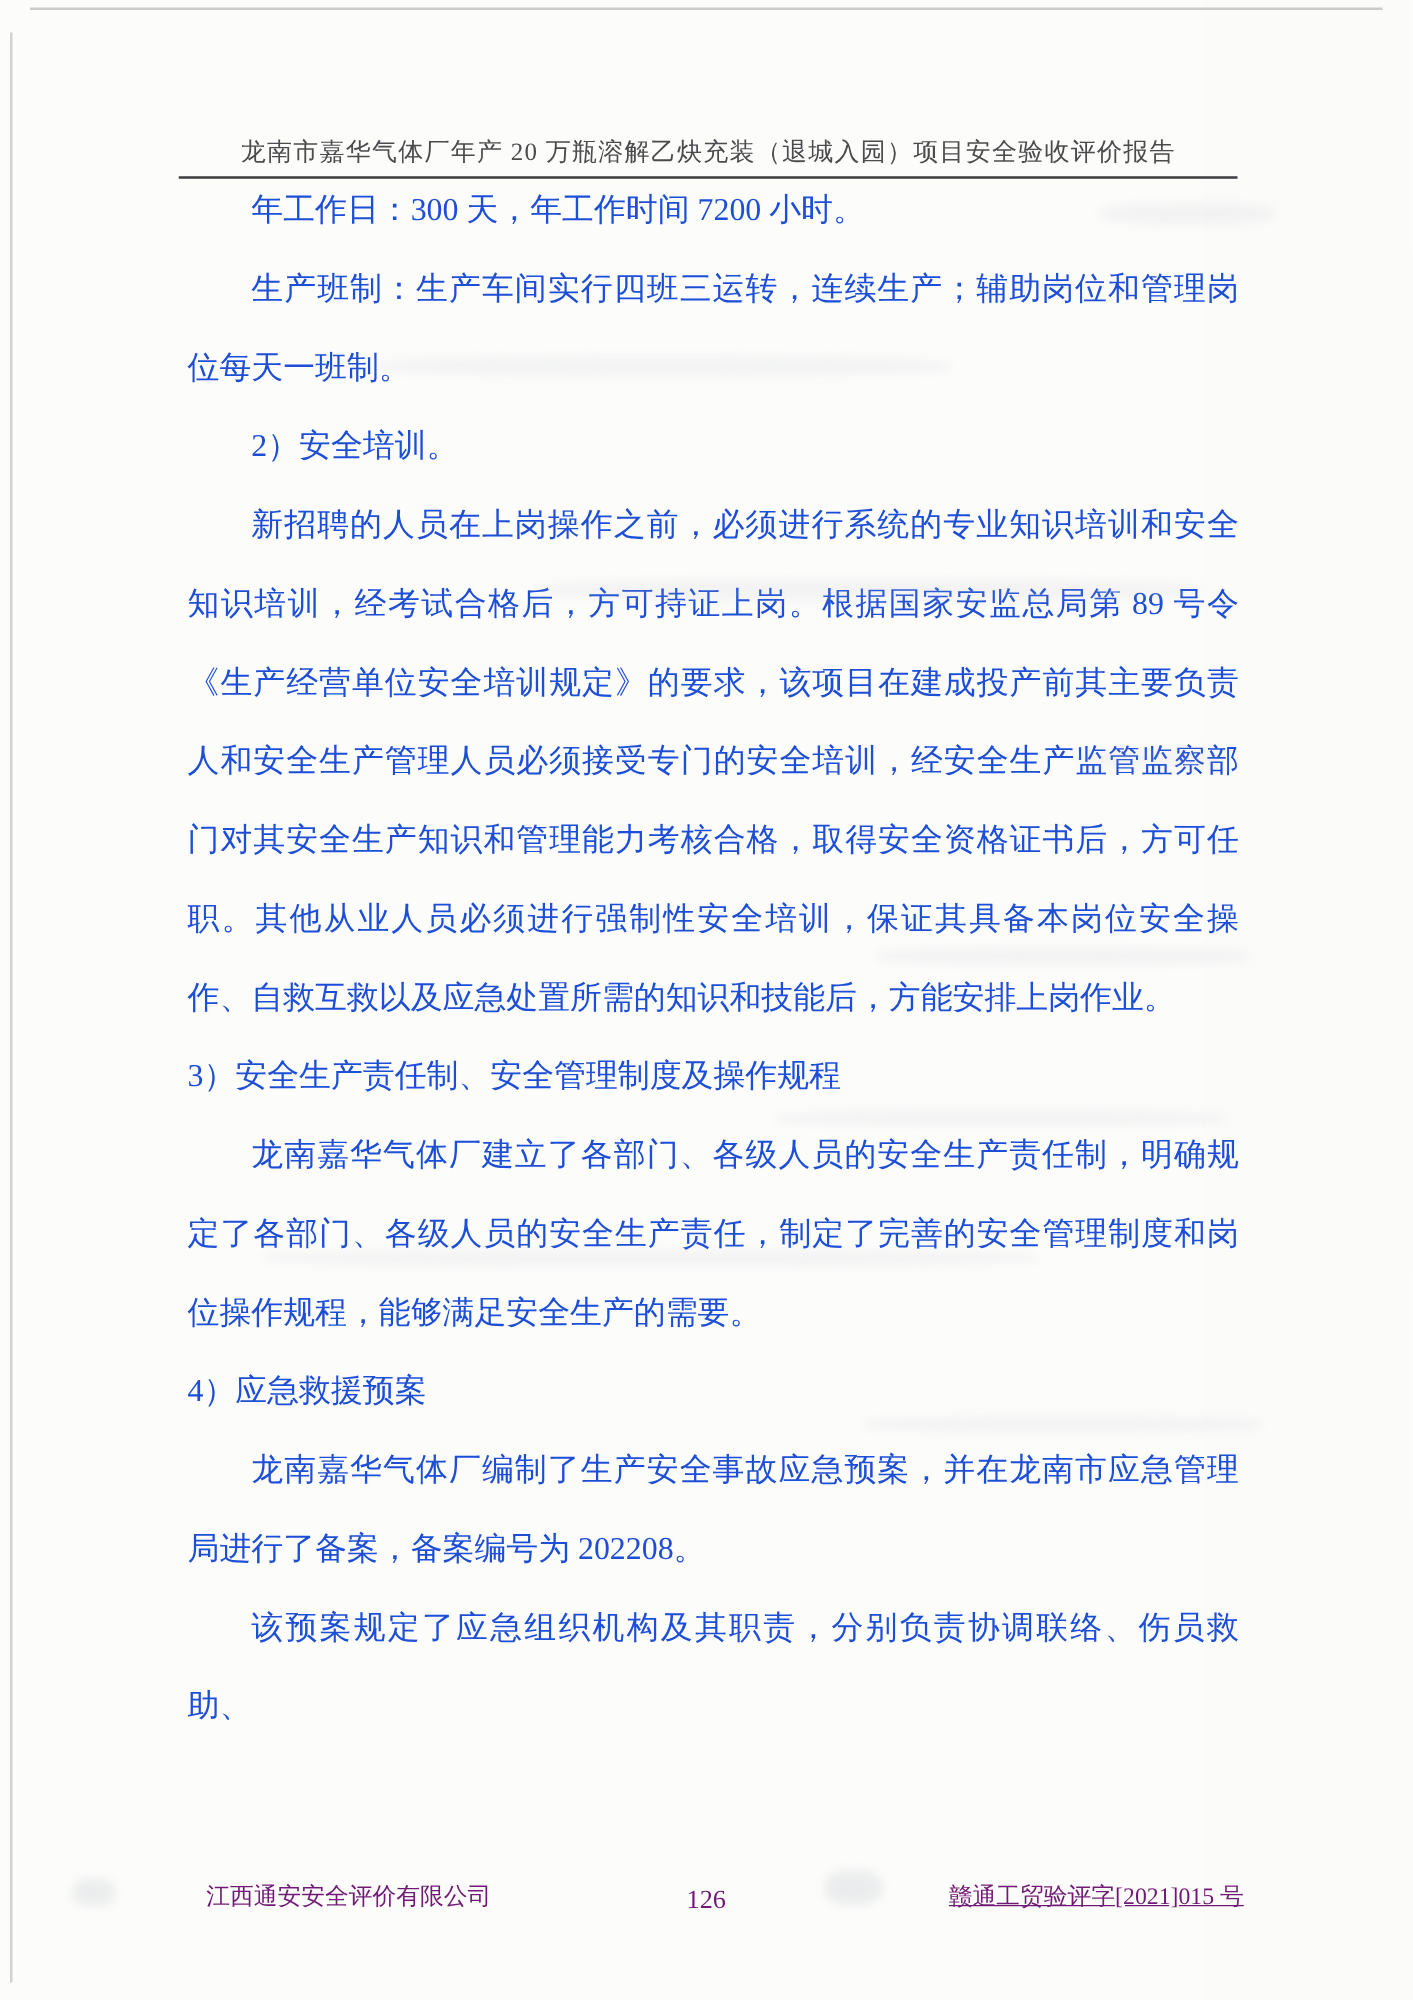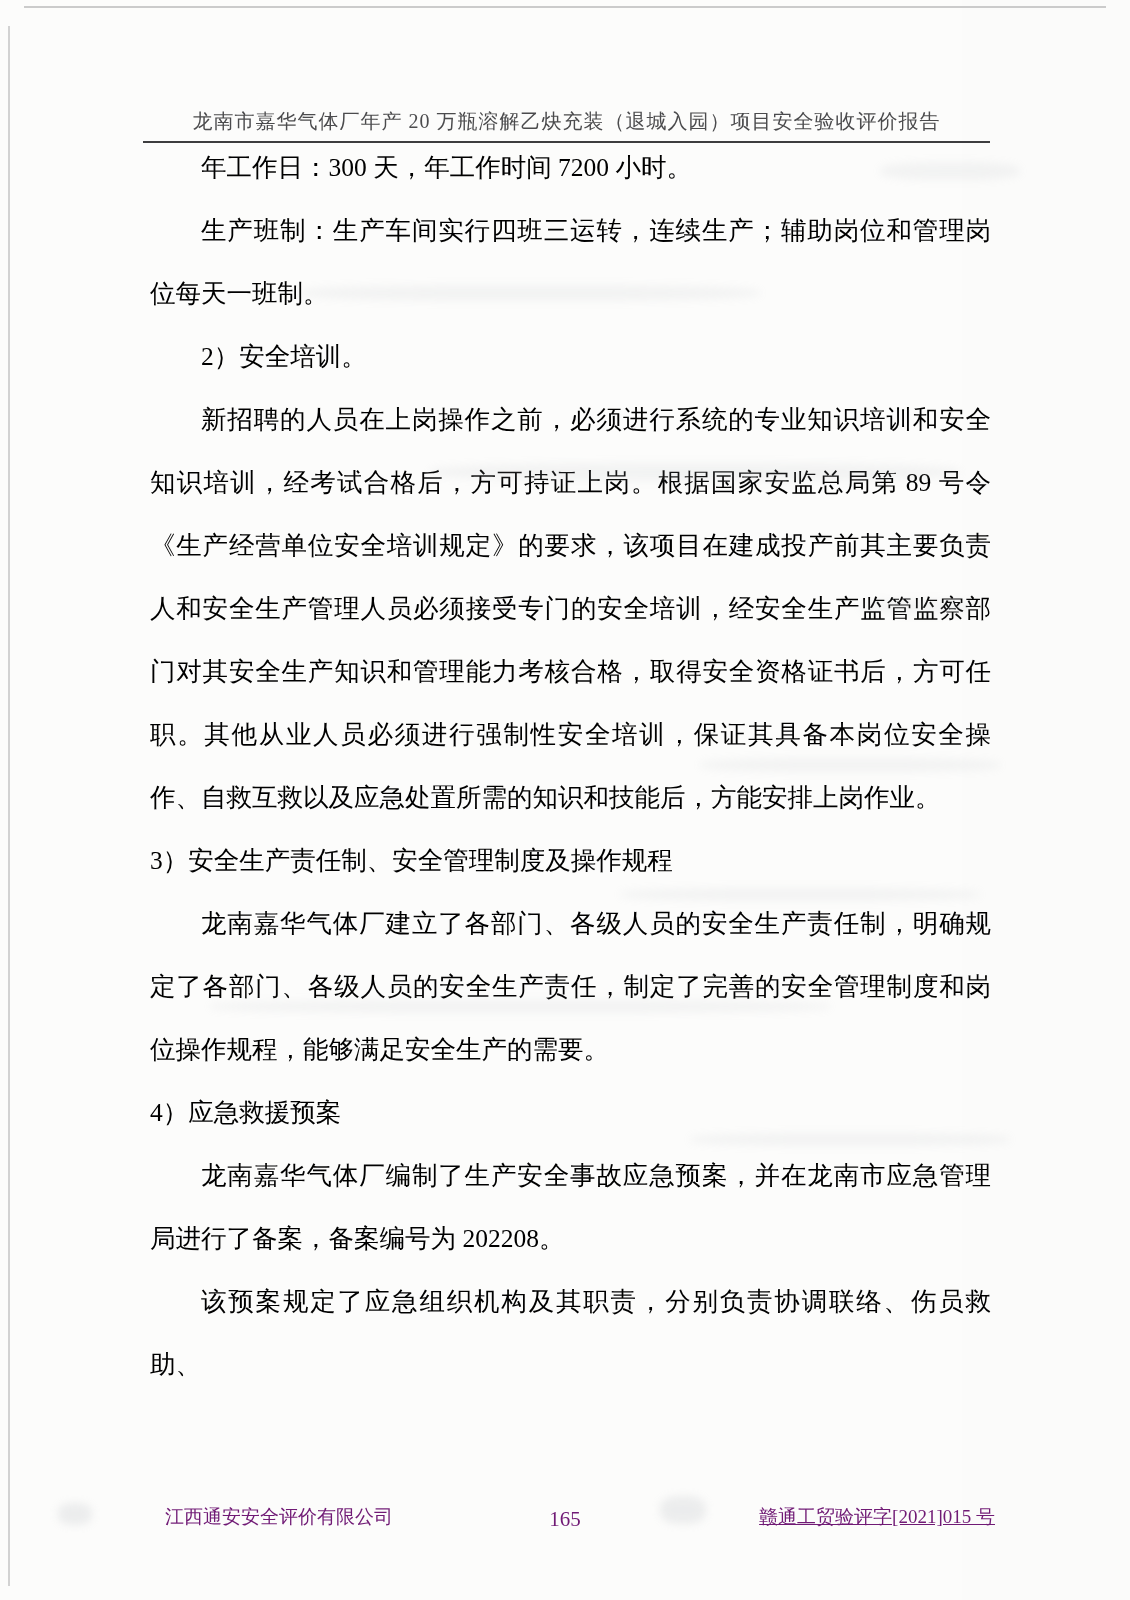--- a/index.html
+++ b/index.html
@@ -42,21 +42,21 @@
     position: absolute;
     top: 141px; left: 143px; width: 847px; height: 2px;
     background: #3d3d3f;
   }
   
   .body-text {
     position: absolute;
     top: 136px; left: 150px; width: 841px;
     font-size: 25.5px;
     line-height: 63px;
-    color: #000000;
+    color: #1d4ed8;
     text-align: justify;
     text-justify: inter-ideograph;
   }
   .para { margin: 0; }
   .para.indent { text-indent: 51px; }
   
   .footer {
     position: absolute;
     top: 1498px; left: 0; width: 1130px; height: 40px;
     font-size: 19px;
@@ -114,17 +114,17 @@
   <div class="smudge sm4"></div>
   <div class="smudge sm5"></div>
   <div class="smudge sm6"></div>
   <div class="smudge sm7"></div>
   <div class="smudge sm8"></div>
   <div class="smudge sm9"></div>
   <div class="smudge sm10"></div>
 
   <div class="footer">
     <span class="footer-company">江西通安安全评价有限公司</span>
-    <span class="footer-page">165</span>
+    <span class="footer-page">126</span>
     <span class="footer-docnum">赣通工贸验评字[2021]015 号</span>
   </div>
 
 </div>
 
 </body></html>

